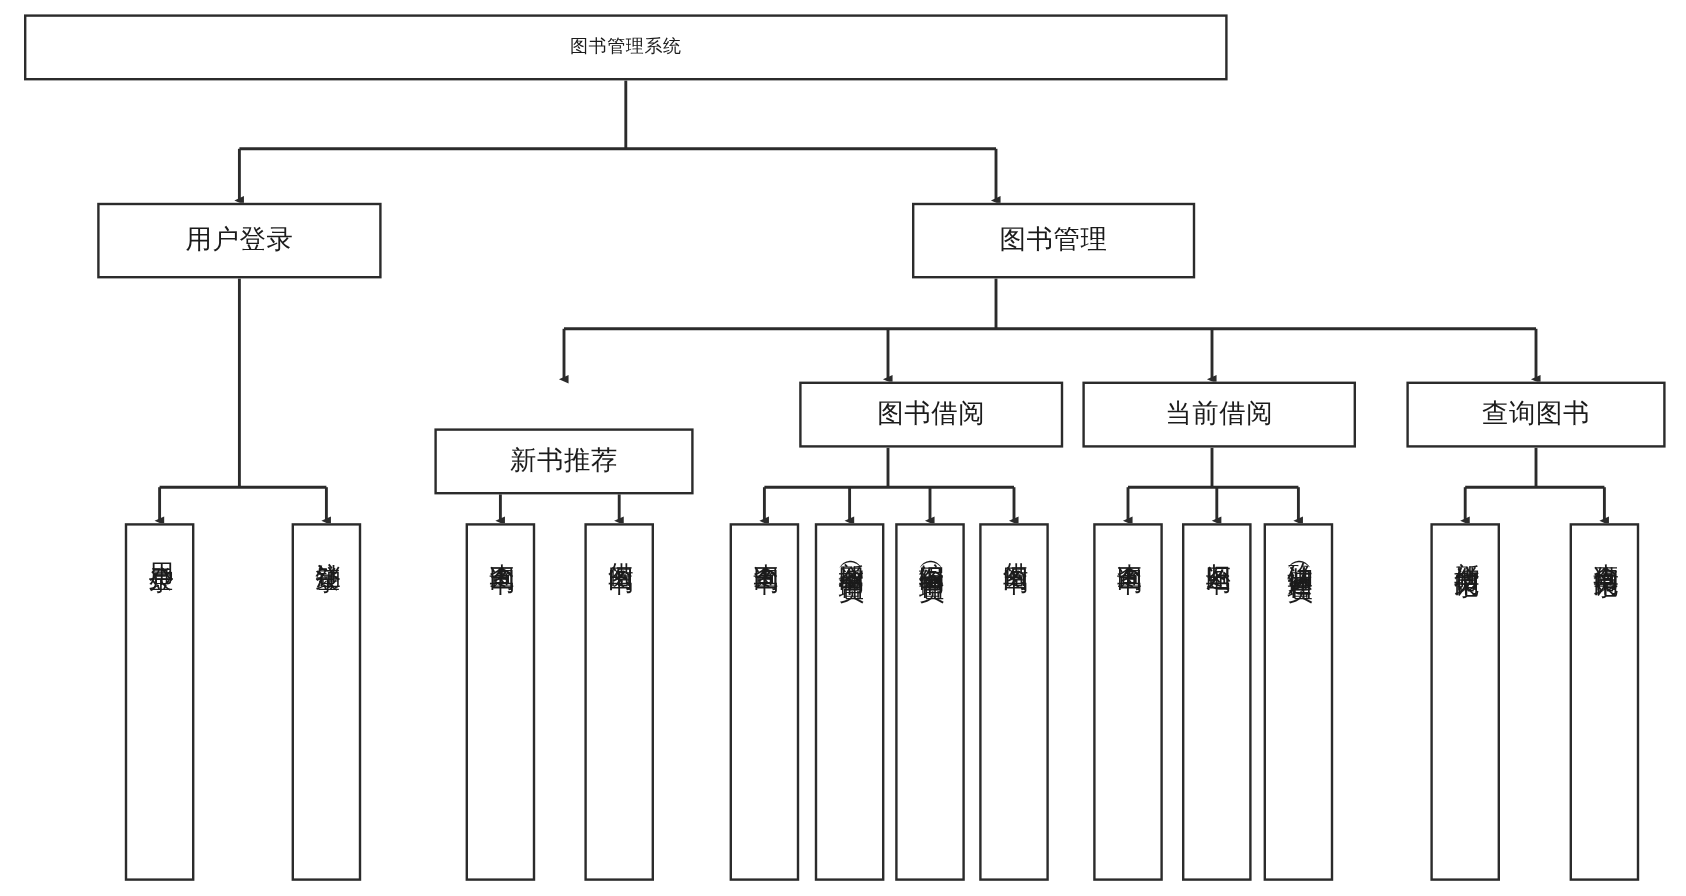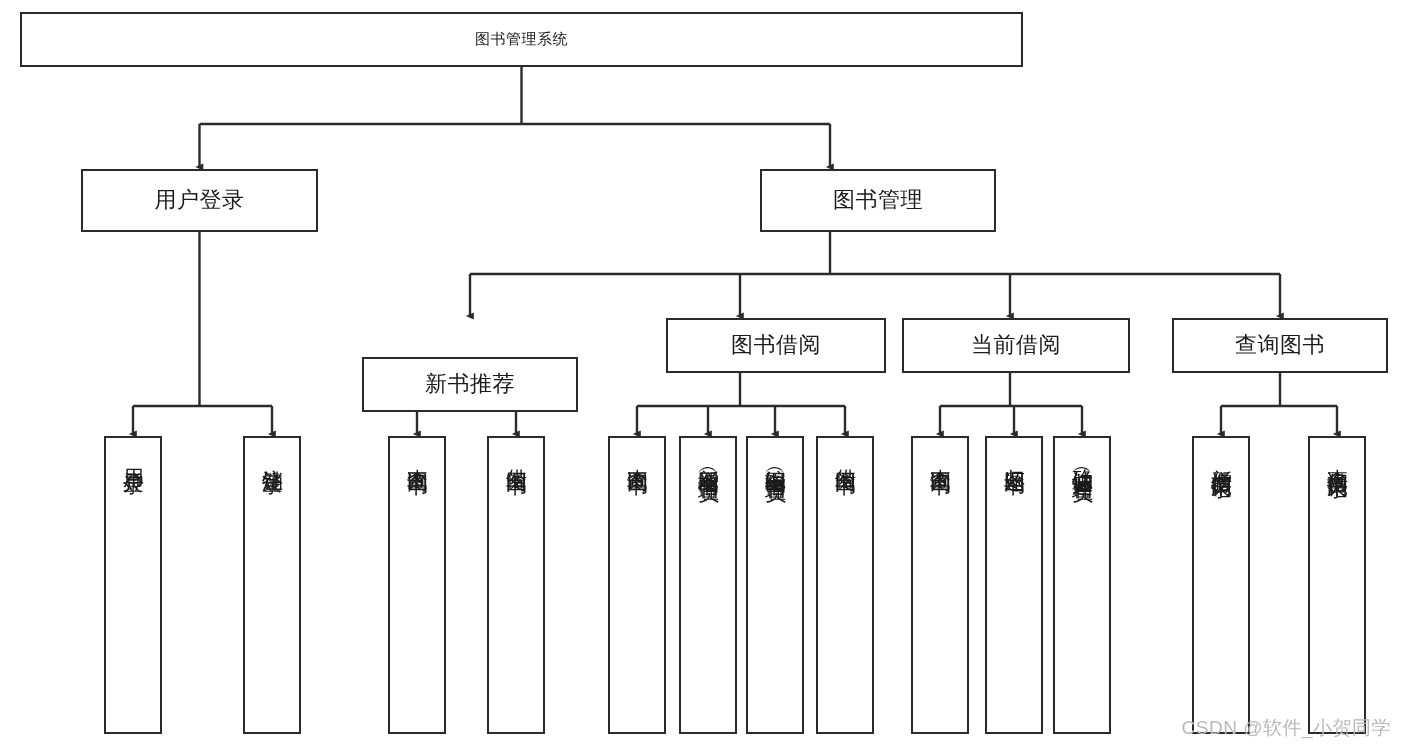--- a/index.html
+++ b/index.html
@@ -176,14 +176,13 @@
         <span class="node-label">确认归还（管理员）</span>
       </div>
       <div class="node vert" style="left: 1192px; top: 436px; width: 58px; height: 298px;">
         <span class="node-label">新增借阅记录</span>
       </div>
       <div class="node vert" style="left: 1308px; top: 436px; width: 58px; height: 298px;">
         <span class="node-label">查询借阅记录</span>
       </div>
     </div>
 
-  <div class="watermark">CSDN @软件_小贺同学</div>
 </div>
 
 </body></html>

